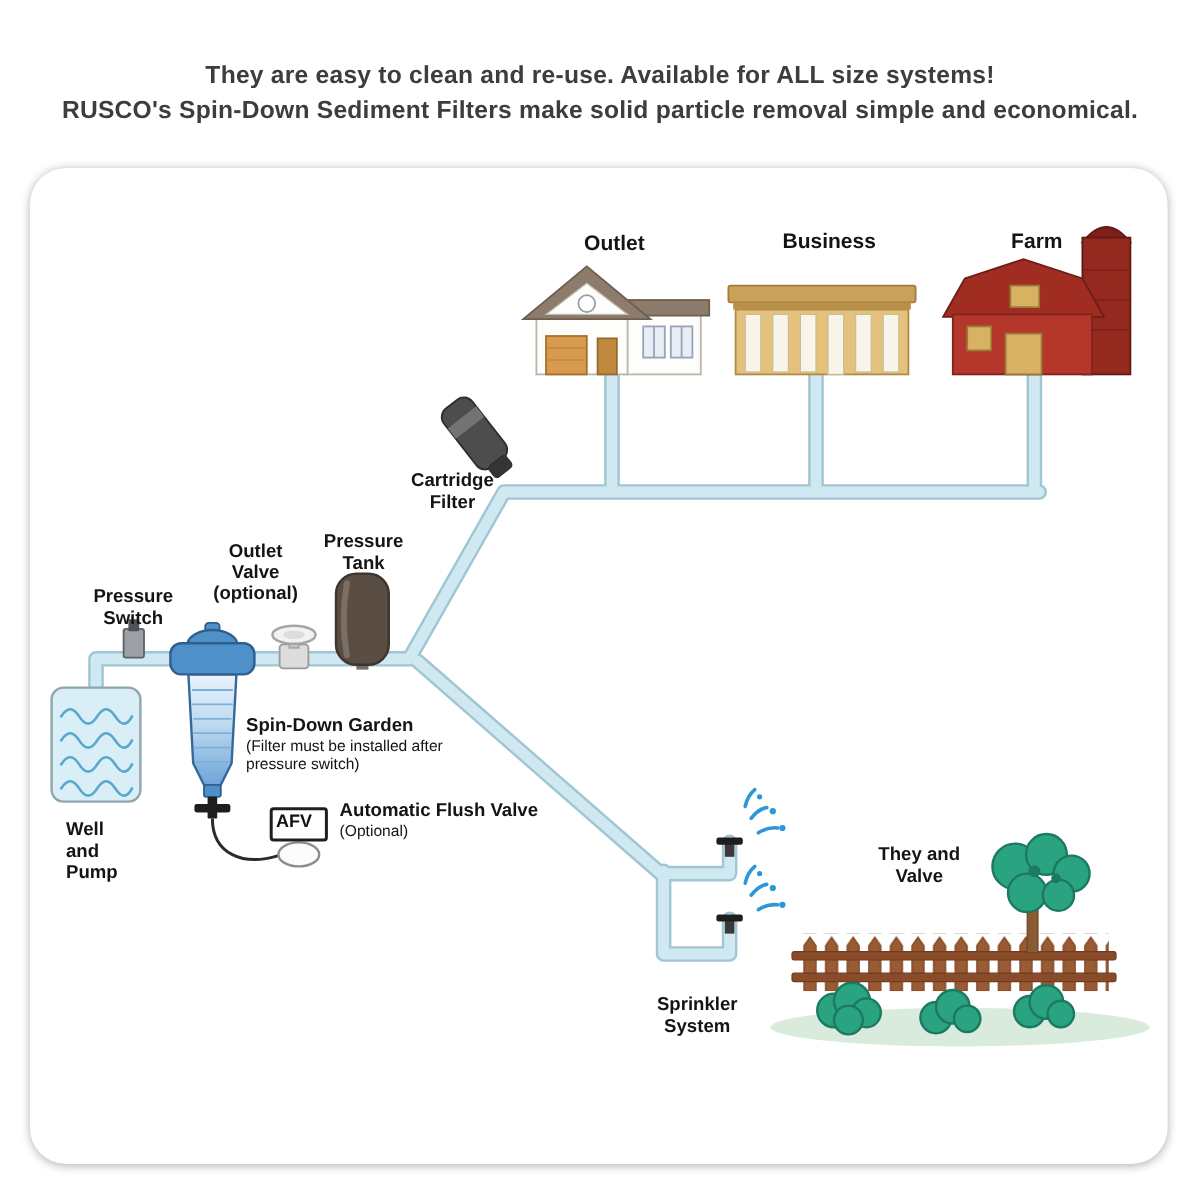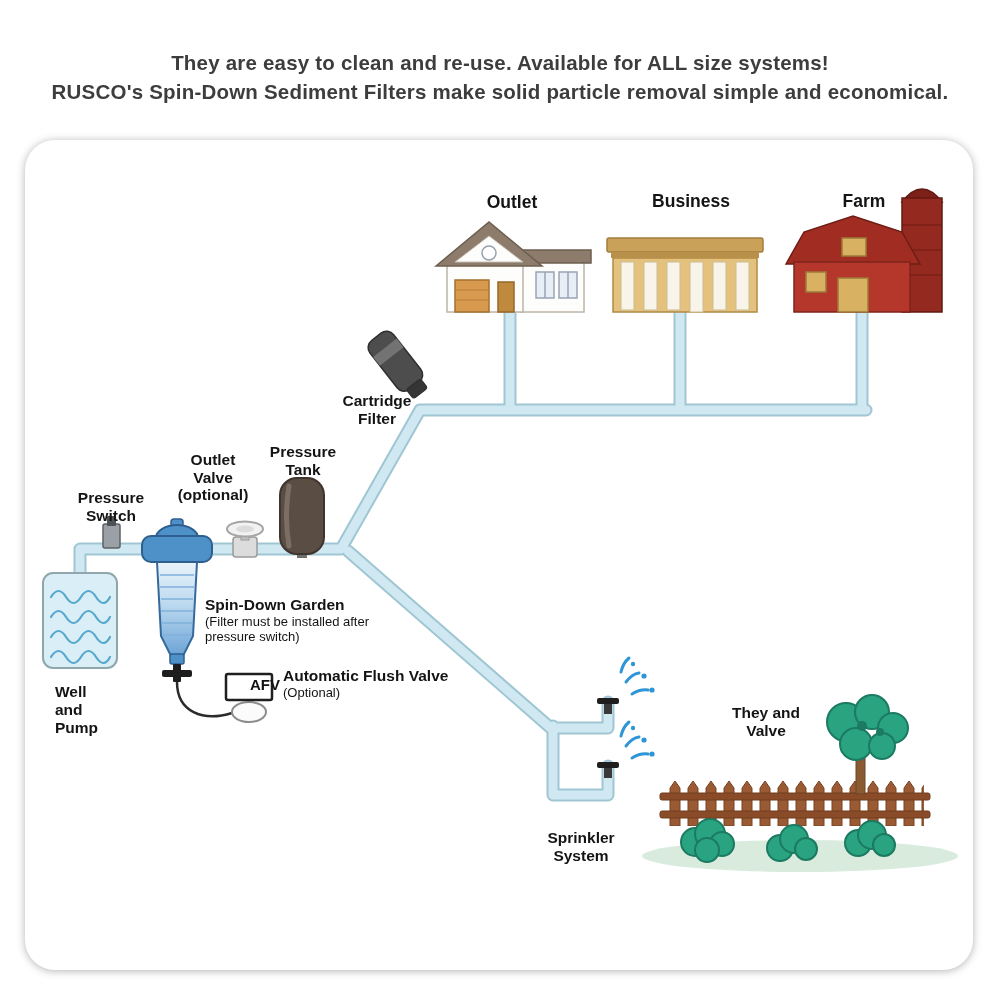--- a/index.html
+++ b/index.html
@@ -222,21 +222,21 @@
   <div>Pressure</div>
   <div>Switch</div>
 </div>
 
 <div class="lbl left" style="left:205px;top:596px">
   <div>Spin-Down Garden</div>
   <div class="note">(Filter must be installed after</div>
   <div class="note">pressure switch)</div>
 </div>
 
-<div class="afv" style="left:242px;top:674px;width:46px;height:20px">AFV</div>
+<div class="afv" style="left:222px;top:674px;width:46px;height:20px">AFV</div>
 
 <div class="lbl left" style="left:283px;top:667px">
   <div>Automatic Flush Valve</div>
   <div class="note">(Optional)</div>
 </div>
 
 <div class="lbl left" style="left:55px;top:683px;line-height:18px">
   <div>Well</div>
   <div>and</div>
   <div>Pump</div>

